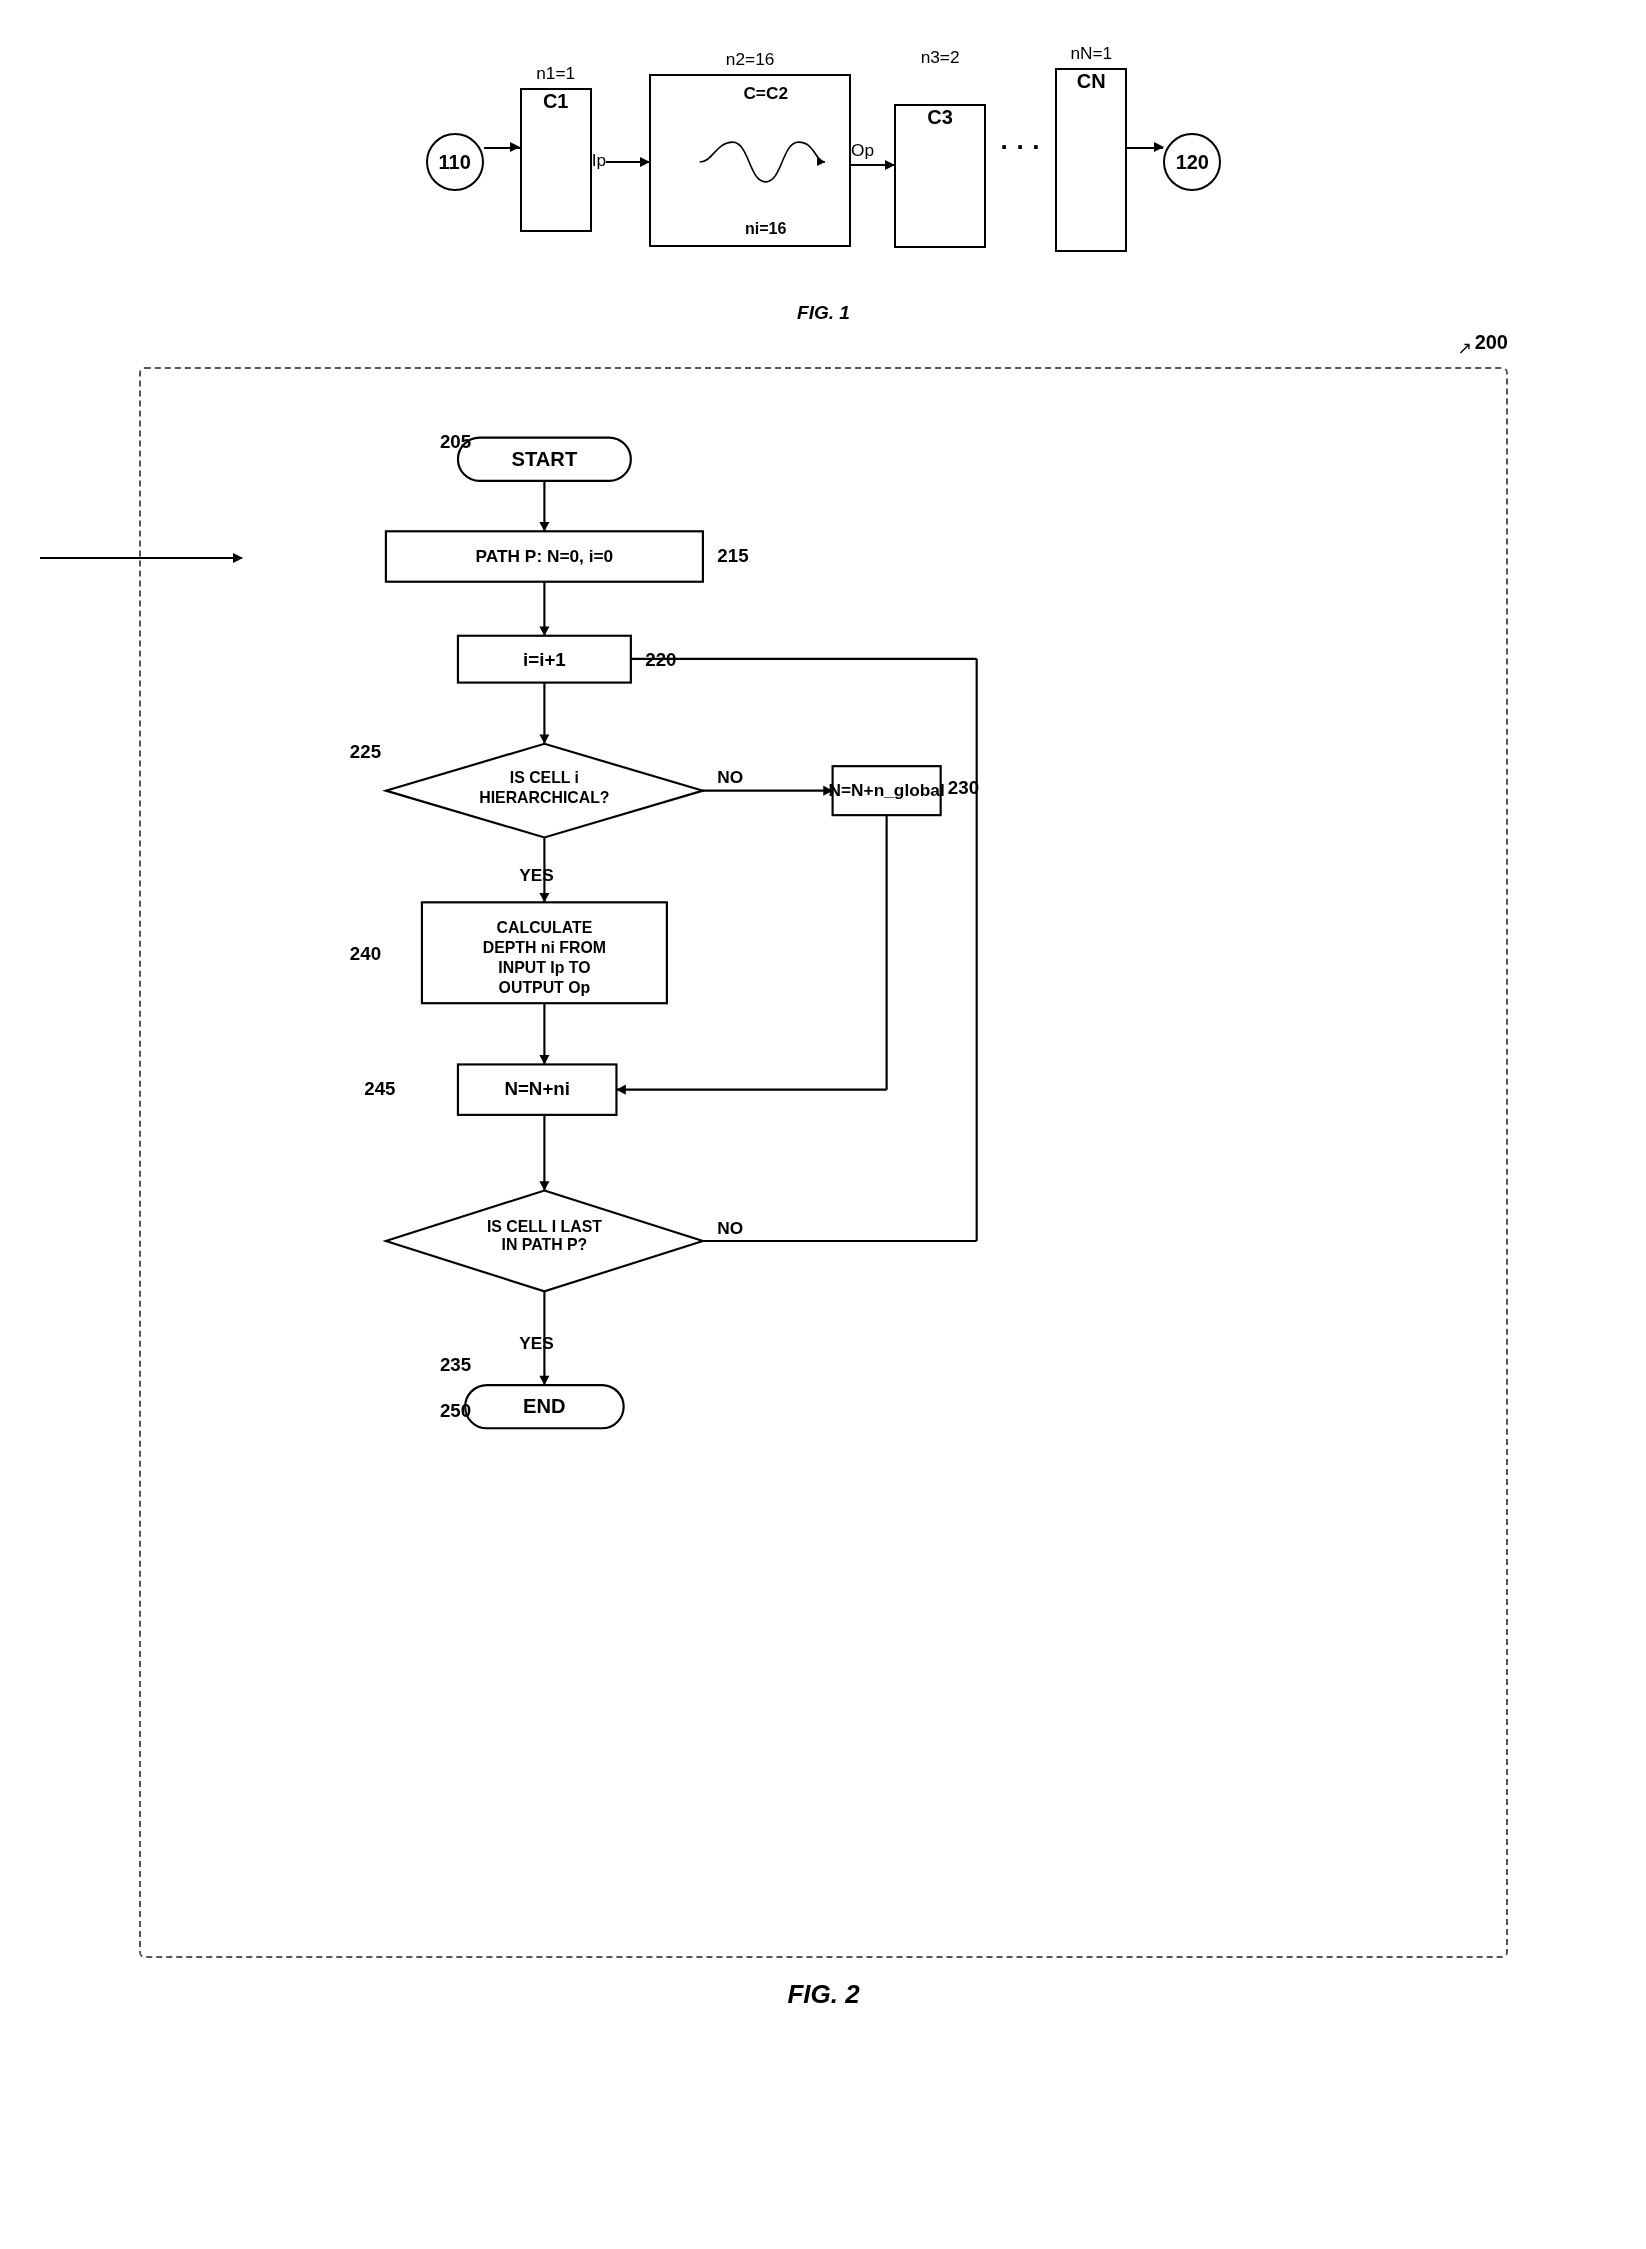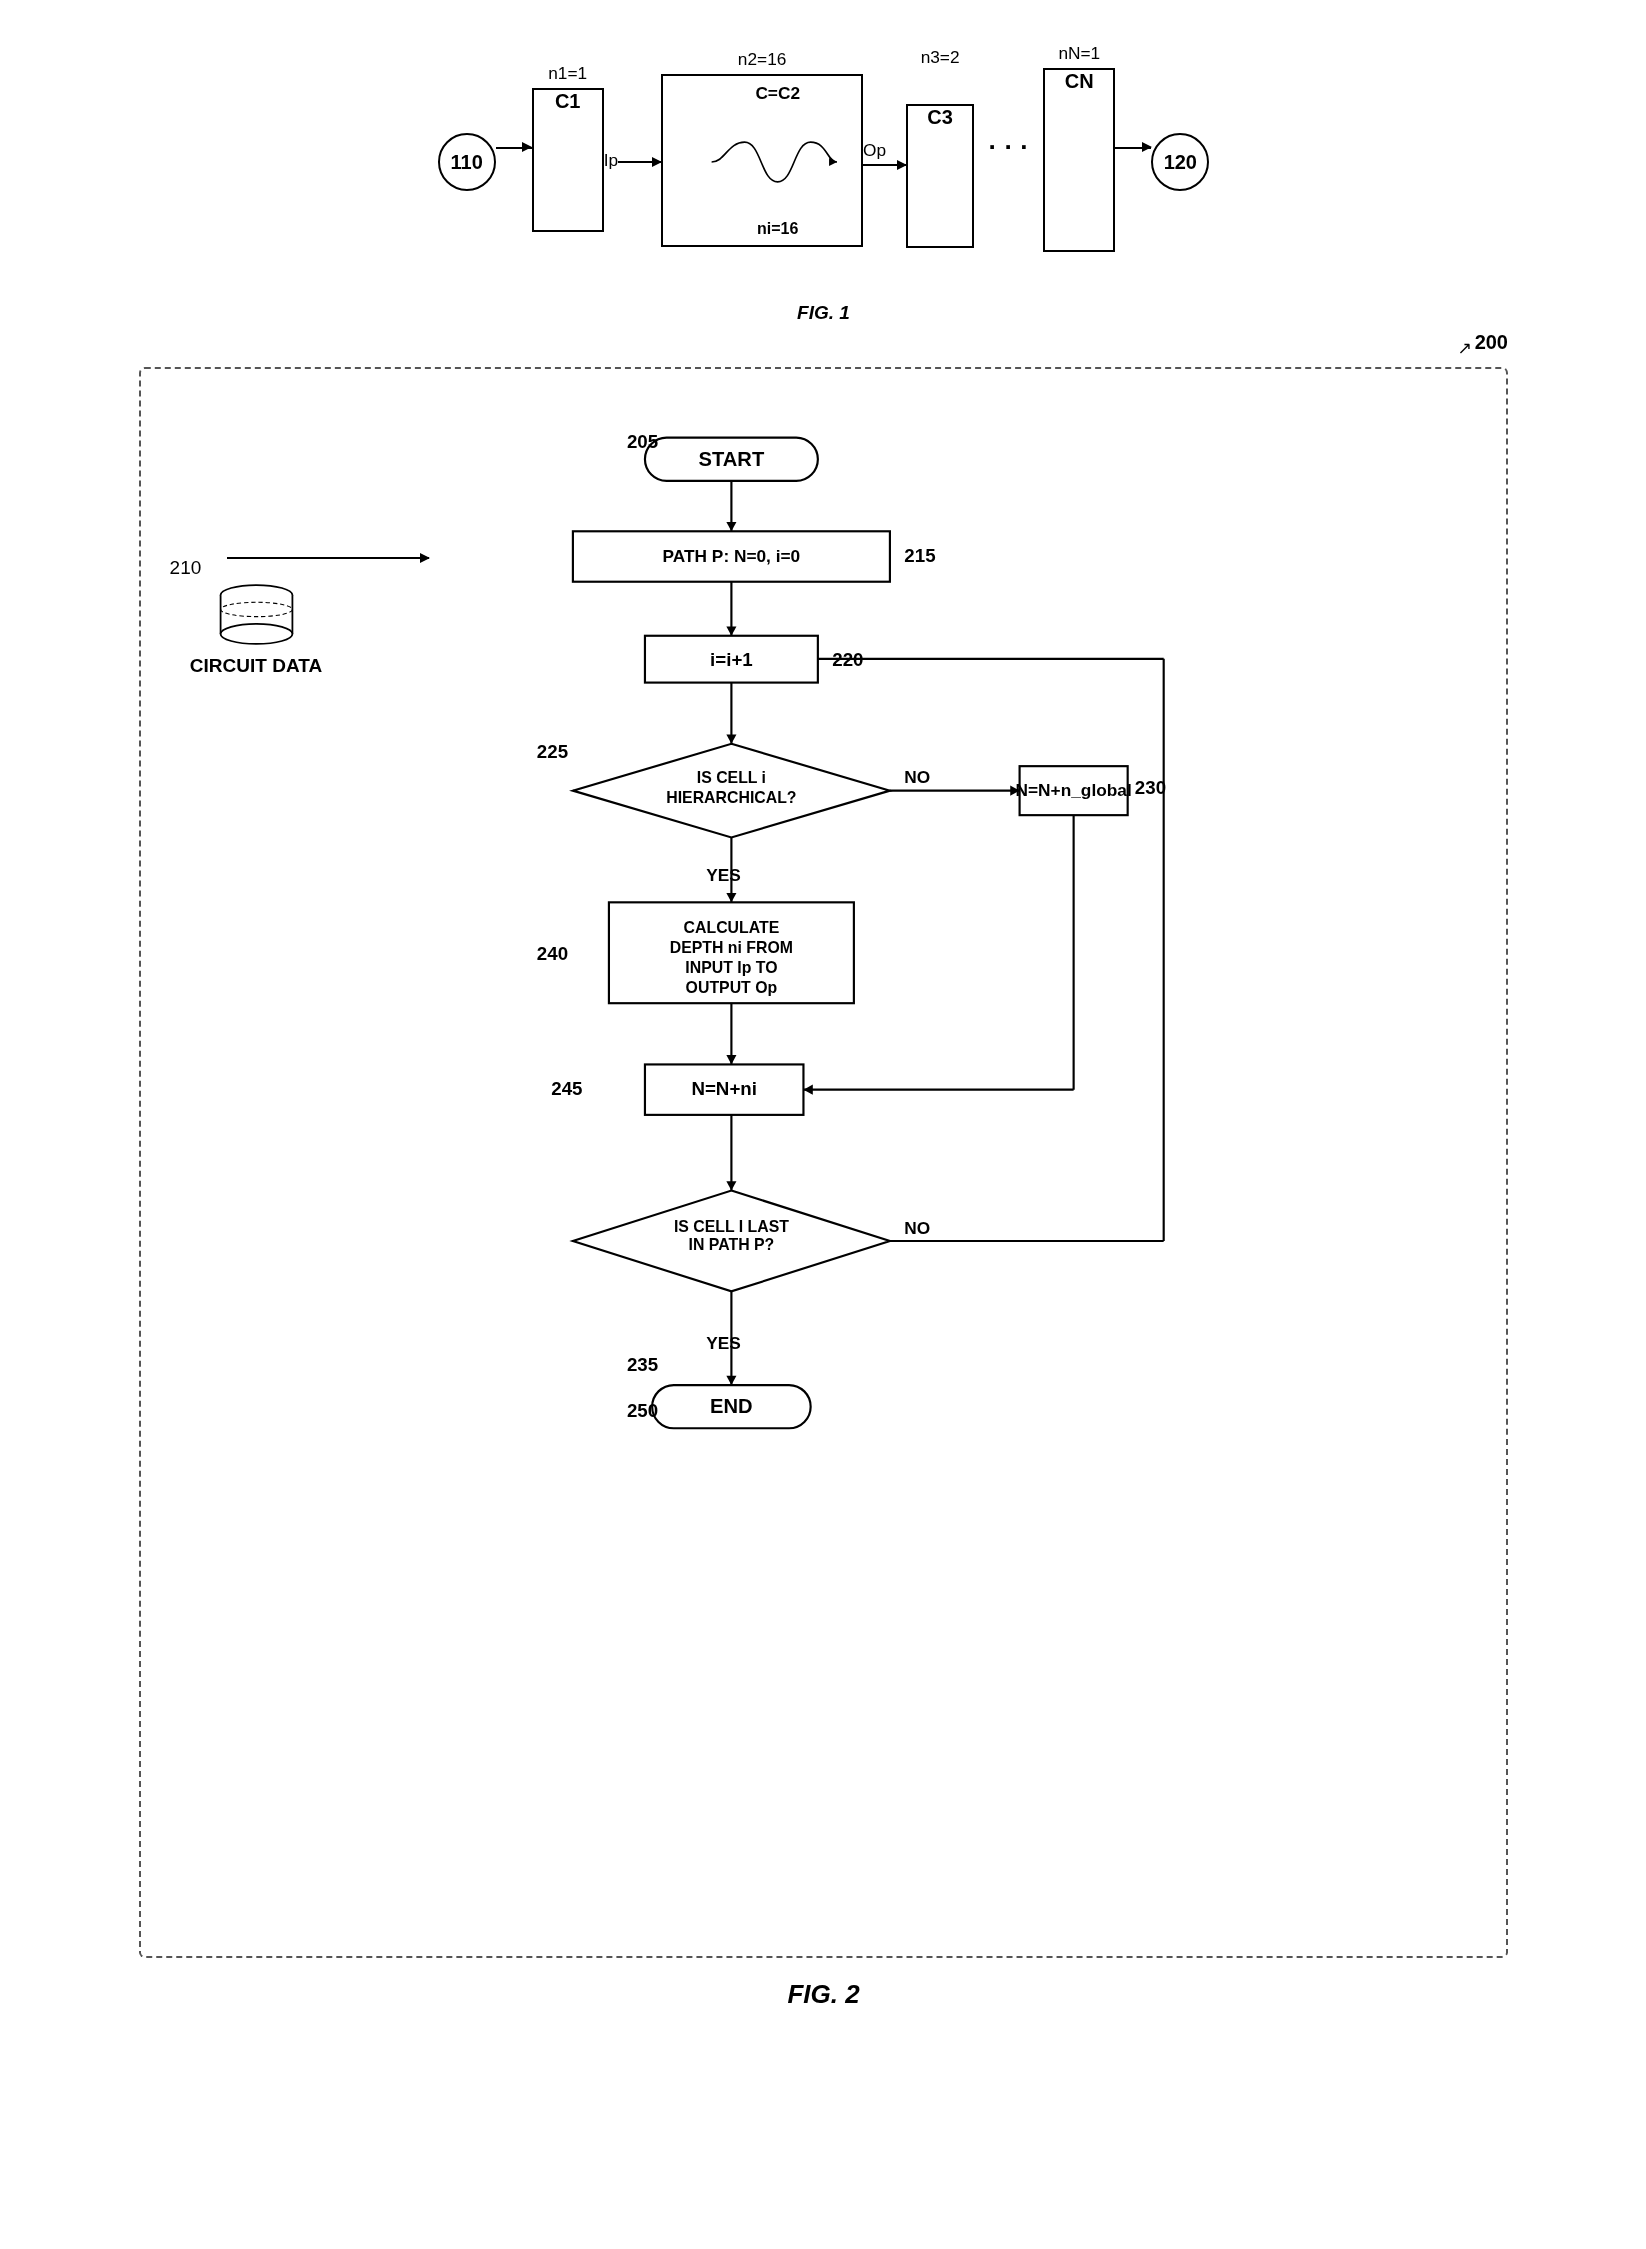--- a/index.html
+++ b/index.html
@@ -63,21 +63,21 @@
       position: relative;
     }
     .cell-c1 { width: 72px; height: 144px; }
     .cell-c2 {
       width: 202px;
       height: 173px;
       flex-direction: column;
       justify-content: space-between;
       padding: 7.2px 10.8px;
     }
-    .cell-c3 { width: 68px; height: 144px; margin-top: 32px; }
+    .cell-c3 { width: 92px; height: 144px; margin-top: 32px; }
     .cell-cn { width: 72px; height: 184px; }
     .c2-label-top {
       font-size: 17.3px;
       font-weight: bold;
       align-self: center;
     }
     .c2-wave {
       width: 100%;
       flex: 1;
       display: flex;
@@ -251,34 +251,20 @@
 
 <div class="fig2-container">
   <div class="fig2-outer">
 
     <div style="position:absolute;top:-36px;right:0;font-size:20px;font-weight:bold;">200</div>
 
     <div style="position:absolute;top:-29px;right:36px;font-size:17.3px;">↗</div>
 
     <div class="fig2-dashed-box">
 
-      <div class="fig2-left">
-        <div class="label-210">210</div>
-
-        <svg class="db-icon" viewBox="0 0 110 90">
-          <ellipse cx="55" cy="18" rx="50" ry="14" fill="white" stroke="#000" stroke-width="2.5"></ellipse>
-          <rect x="5" y="18" width="100" height="54" fill="white" stroke="none"></rect>
-          <line x1="5" y1="18" x2="5" y2="72" stroke="#000" stroke-width="2.5"></line>
-          <line x1="105" y1="18" x2="105" y2="72" stroke="#000" stroke-width="2.5"></line>
-          <ellipse cx="55" cy="72" rx="50" ry="14" fill="white" stroke="#000" stroke-width="2.5"></ellipse>
-
-          <ellipse cx="55" cy="38" rx="50" ry="10" fill="none" stroke="#000" stroke-width="1.5" stroke-dasharray="6,4"></ellipse>
-        </svg>
-        <div class="circuit-data-label">CIRCUIT DATA</div>
-      </div>
 
       <div style="flex:1;position:relative;">
         <svg width="1009" height="1513" viewBox="0 0 1400 2100">
 
           <line x1="500" y1="115" x2="500" y2="185" stroke="#000" stroke-width="3"></line>
           <polygon points="500,185 493,172 507,172" fill="#000"></polygon>
 
           <line x1="500" y1="255" x2="500" y2="330" stroke="#000" stroke-width="3"></line>
           <polygon points="500,330 493,317 507,317" fill="#000"></polygon>
 

